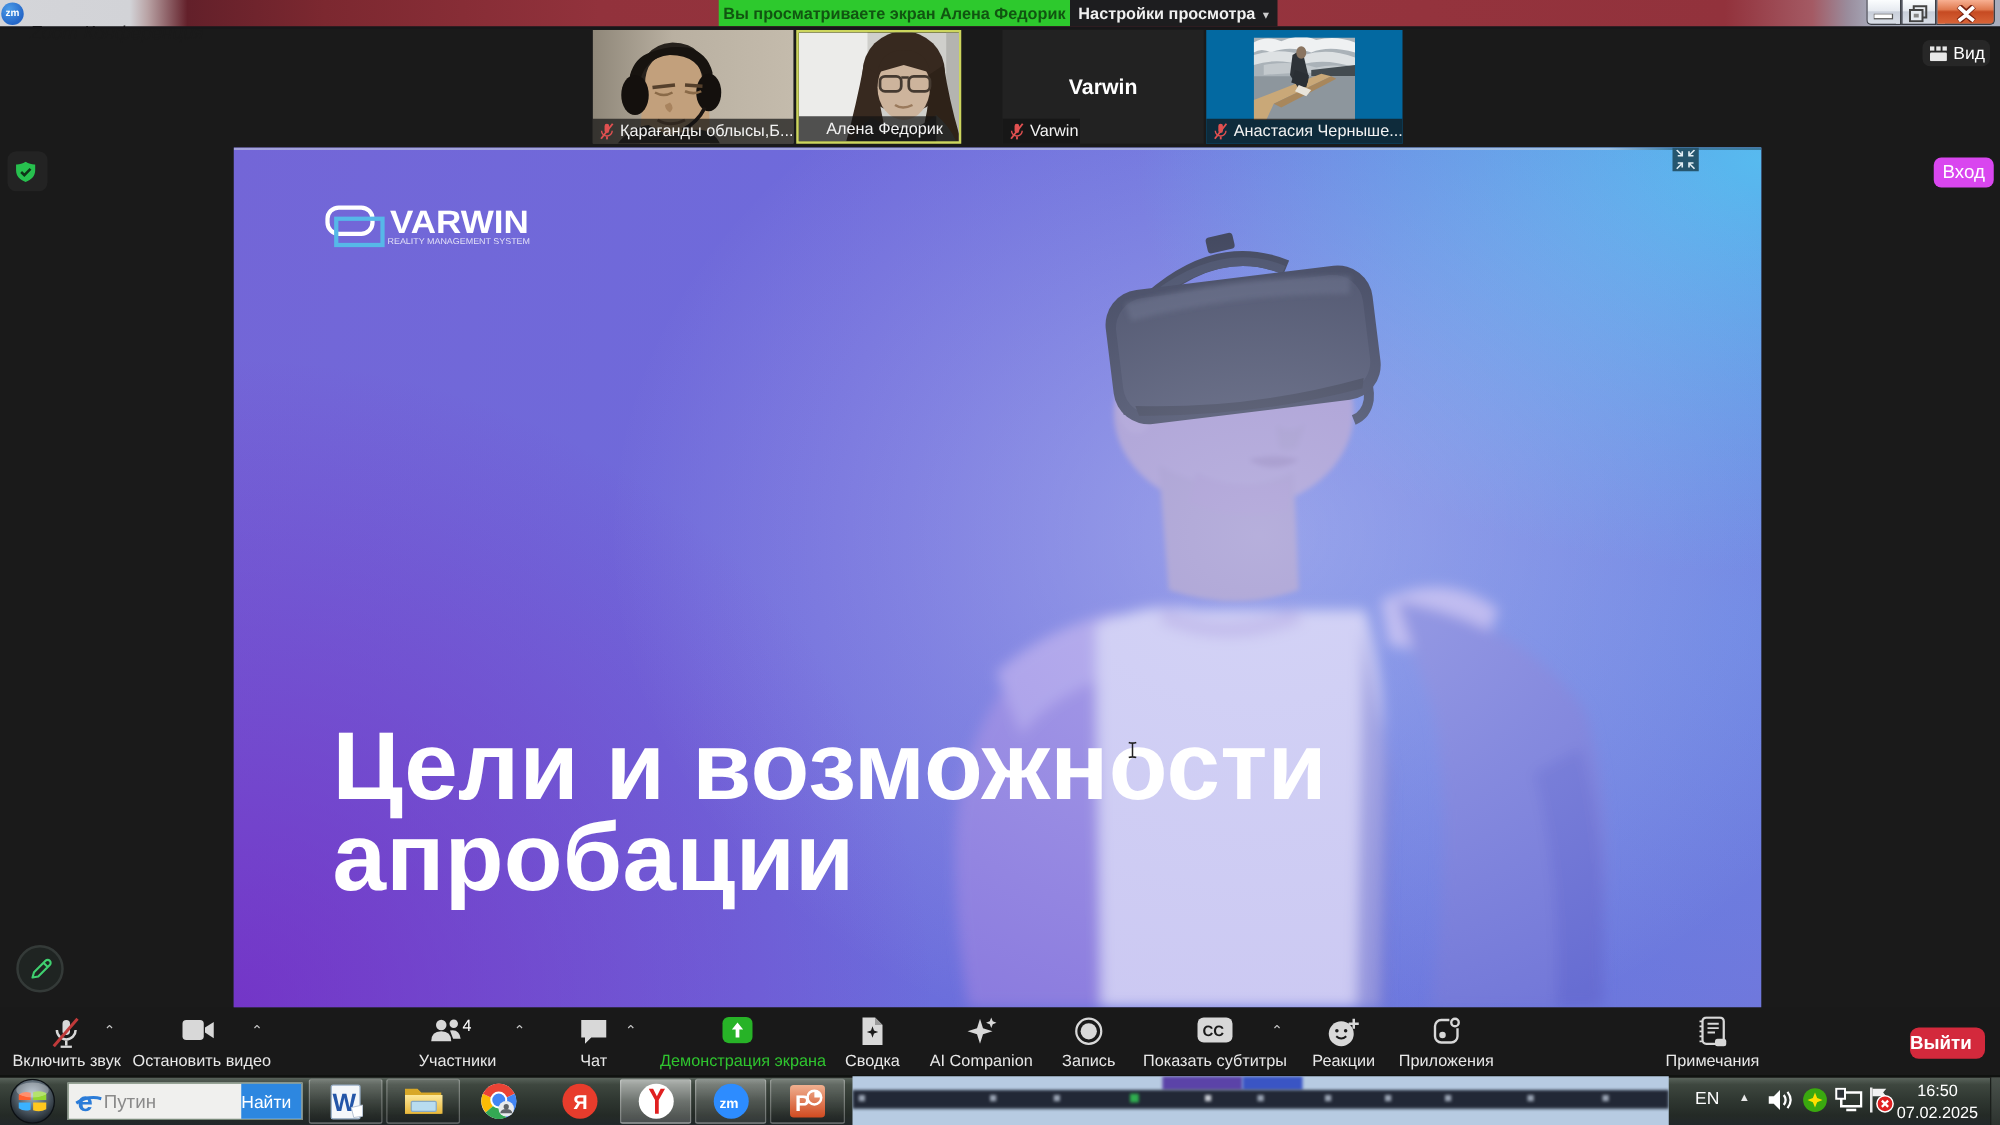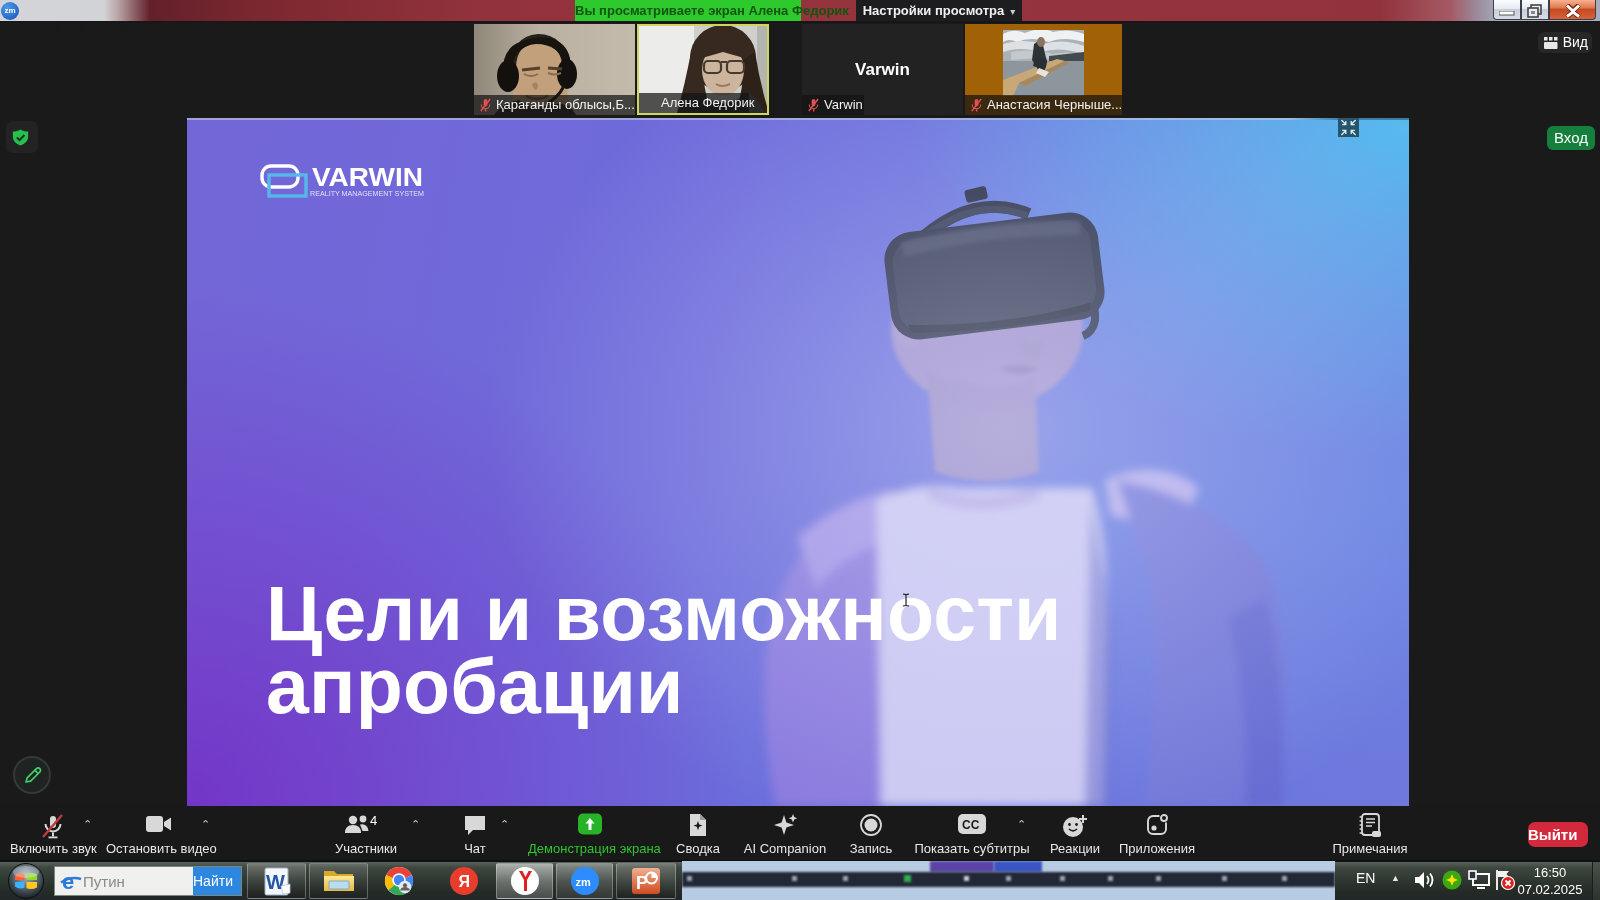--- a/index.html
+++ b/index.html
@@ -9,42 +9,42 @@
   #root { position:relative; width:1600px; height:900px; }
 
   
   #titlebar { position:absolute; left:0; top:0; width:1600px; height:22px;
     background:linear-gradient(90deg,#d4d5d9 0px,#d2d3d7 104px,#b9a3a5 118px,#63202a 150px,#7c2830 260px,#92323c 480px,#96343e 900px,#92323c 1380px,#a45a64 1450px,#9a8c9c 1478px,#a8adbd 1500px,#a8adbd 1600px); }
   #titlebar::after { content:""; position:absolute; left:0; top:21px; width:1600px; height:2px; background:#17171a; }
   #zmicon { position:absolute; left:1px; top:2px; width:18px; height:18px; border-radius:50%;
     background:radial-gradient(circle at 35% 30%,#4a9be8,#2567c8 70%); color:#fff; font-size:8px; font-weight:bold;
     text-align:center; line-height:18px; }
   #wtitle { position:absolute; left:24px; top:18px; font-size:15px; color:#1a1a1a;font-style:italic; }
-  #greenbar { position:absolute; left:575px; top:0; width:226px; height:21px; background:#2dc92d;
+  #greenbar { position:absolute; left:575px; top:0; width:281px; height:21px; background:#2dc92d;
     color:#115511; font-size:13px; font-weight:bold; text-align:center; line-height:21px; white-space:nowrap; }
   #viewsets { position:absolute; left:856px; top:0; width:166px; height:21px; background:#1d1d1f;
     color:#f0f0f0; font-size:13px; font-weight:bold; text-align:center; line-height:21px; white-space:nowrap; }
   #viewsets span { font-weight:normal; font-size:10px; color:#cccccc; margin-left:6px; }
   .winbtn { position:absolute; top:0; height:20px; border:1px solid #3c3f46; border-top:none;
     background:linear-gradient(#fbfdfe 0%,#e6eaf0 45%,#c9cfda 50%,#d8dde6 100%); }
   #btnmin { left:1493px; width:28px; border-radius:0 0 0 4px; }
   #btnmax { left:1521px; width:28px; }
   #btnclose { left:1549px; width:47px; border-radius:0 0 4px 0;
     background:linear-gradient(#f8b092 0%,#e07a50 40%,#c64a22 50%,#d86438 100%); }
 
   
   .tile { position:absolute; top:24px; height:91px; background:#222; overflow:hidden; }
   .tlabel { position:absolute; left:0; bottom:0; height:20px; background:rgba(20,20,20,0.72);
     color:#f2f2f2; font-size:13px; line-height:20px; padding-left:22px; white-space:nowrap; }
   .micred { position:absolute; left:5px; bottom:3px; width:13px; height:14px; }
 
   
   #vidbtn { position:absolute; left:1538px; top:32px; width:54px; height:21px; background:#272727;
     border-radius:6px; color:#fff; font-size:14px; line-height:21px; text-align:right; padding-right:4px;}
-  #vhod { position:absolute; left:1547px; top:126px; width:48px; height:24px; background:#15803d;
+  #vhod { position:absolute; left:1547px; top:126px; width:48px; height:24px; background:#d946ef;
     border-radius:6px; color:#fff; font-size:15px; line-height:24px; text-align:center; }
   #shieldbtn { position:absolute; left:6px; top:121px; width:32px; height:32px; background:#232323; border-radius:7px; }
   #pencilbtn { position:absolute; left:13px; top:756px; width:38px; height:38px; background:#1f2422;
     border-radius:50%; border:2px solid #343a38; }
 
   
   #slide { position:absolute; left:187px; top:118px; width:1222px; height:688px; overflow:hidden;
     background:
       radial-gradient(ellipse 500px 330px at 1222px 10px, rgba(86,190,240,0.95), rgba(86,190,240,0) 100%),
       radial-gradient(ellipse 480px 420px at 1222px 380px, rgba(100,150,235,0.5), rgba(100,150,235,0) 100%),
@@ -172,21 +172,21 @@
     <svg class="micred" viewBox="0 0 14 15">
         <g fill="#e05050">
           <rect x="5" y="1" width="4" height="8" rx="2"></rect>
           <path d="M3 7 a4 4 0 0 0 8 0 l1.2 0 a5.2 5.2 0 0 1 -10.4 0 Z"></path>
           <rect x="6.3" y="12" width="1.6" height="2.5"></rect>
         </g>
         <line x1="2" y1="14" x2="12" y2="1" stroke="#e05050" stroke-width="1.6"></line>
       </svg>
   </div>
 
-  <div class="tile" id="tile4" style="left:965px;width:157px;background:#a16207;">
+  <div class="tile" id="tile4" style="left:965px;width:157px;background:#0369a1;">
     <svg class="abs" style="left:38px;top:6px" width="81" height="66" viewBox="0 0 81 66">
       <rect width="81" height="34" fill="#aab2b8"></rect>
       <path d="M0 4 Q10 -2 22 3 Q38 -4 50 2 Q66 -2 81 4 L81 12 Q60 6 46 12 Q28 6 14 12 Q6 8 0 12 Z" fill="#eff1f2"></path>
       <path d="M0 14 Q20 8 40 14 Q60 8 81 16 L81 24 Q56 16 38 22 Q18 16 0 22 Z" fill="#dde1e3"></path>
       <path d="M8 22 Q30 18 50 24 Q68 20 81 26 L81 31 Q50 26 8 30 Z" fill="#c3c9cd"></path>
       <path d="M46 26 L81 22 L81 31 L46 31 Z" fill="#434b50"></path>
       <rect x="0" y="31" width="81" height="35" fill="#8d969d"></rect>
       <path d="M0 50 L54 29 L62 31 L16 53 L10 66 L0 66 Z" fill="#c9a878"></path>
       <path d="M16 53 L62 31 L66 33 L22 56 Z" fill="#a8875c"></path>
       <path d="M31 14 Q37 9 40 15 L44 32 Q43 42 36 41 L29 30 Z" fill="#2e3338"></path>

